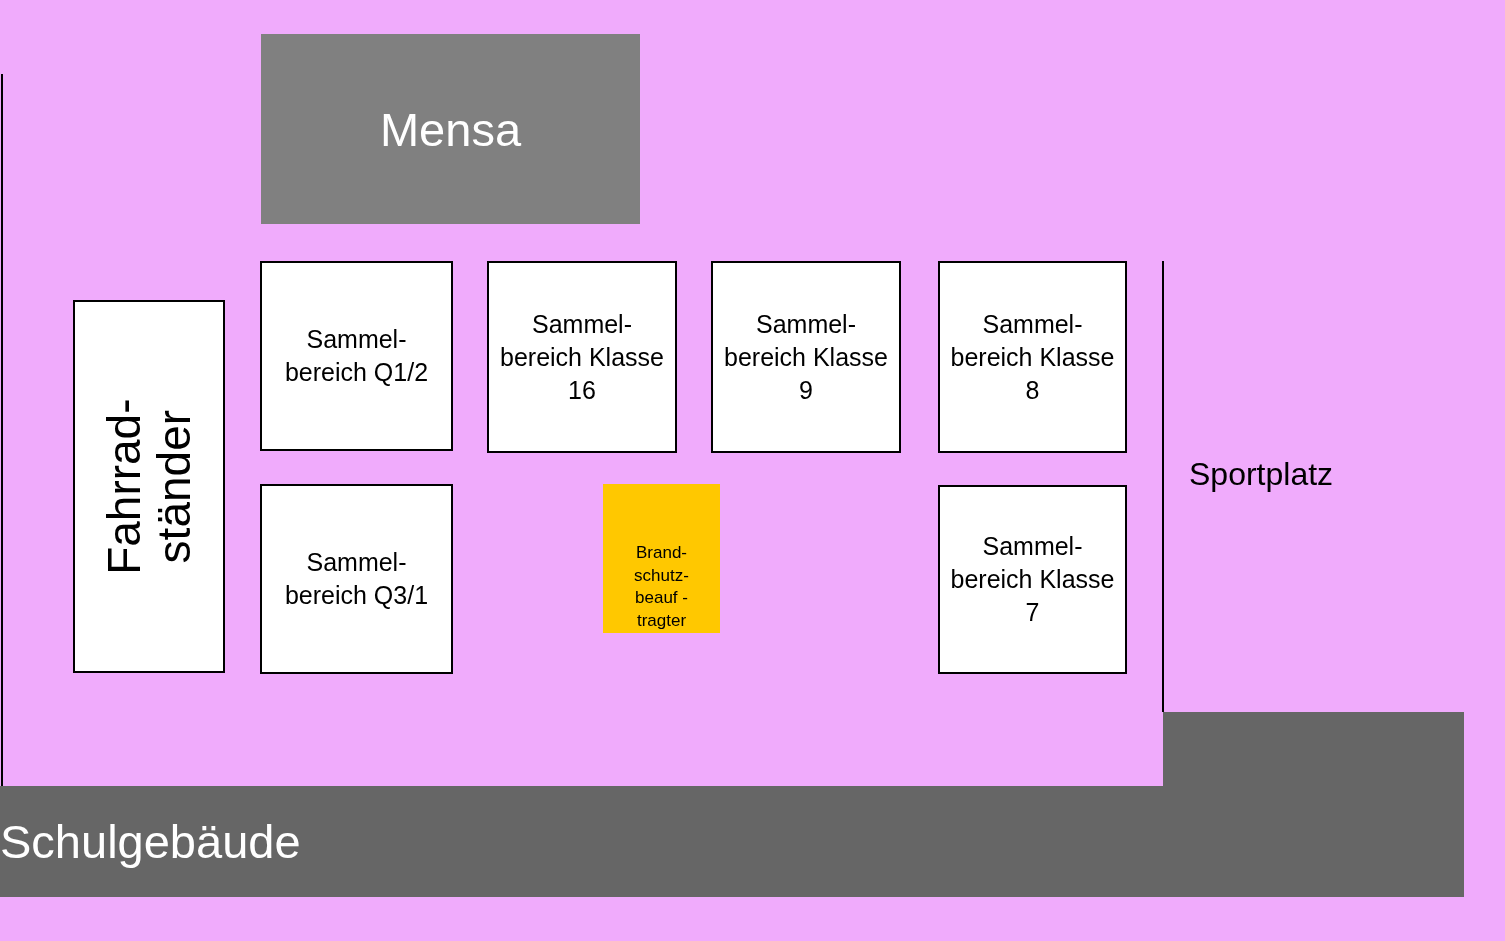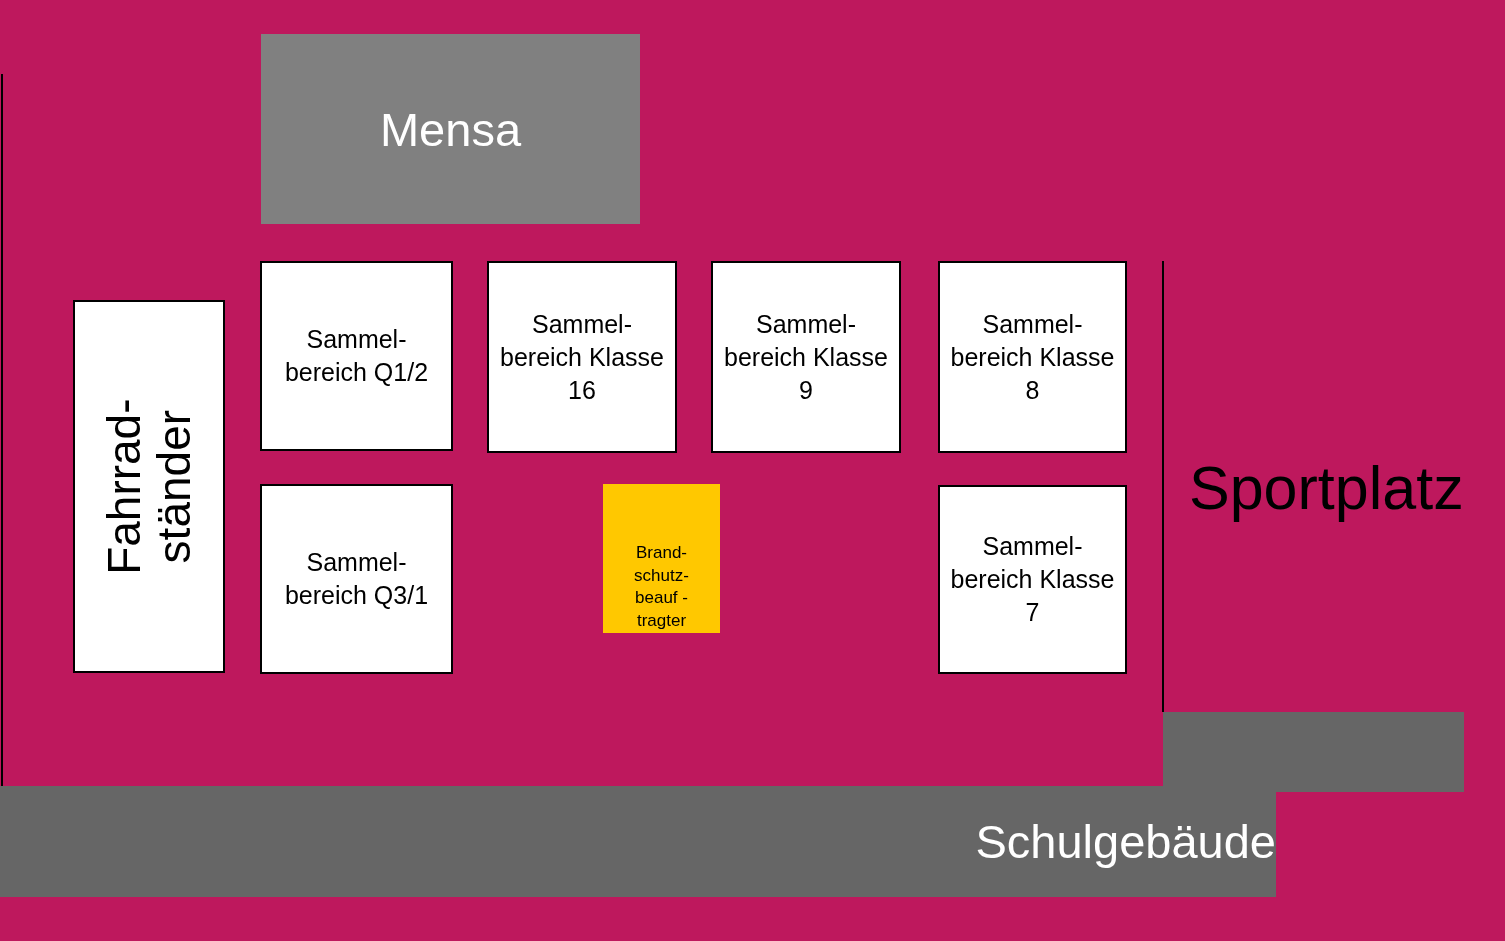--- a/index.html
+++ b/index.html
@@ -7,21 +7,21 @@
     padding: 0;
     background: #ffffff;
   }
   body {
     font-family: "Liberation Sans", sans-serif;
   }
   #canvas {
     position: relative;
     width: 1505px;
     height: 941px;
-    background: #be185d;
+    background: #f0abfc;
     overflow: hidden;
   }
   .zone {
     position: absolute;
     box-sizing: border-box;
   }
   
   .block-mensa {
     left: 261px;
     top: 34px;
@@ -34,26 +34,26 @@
   }
   .block-mensa .label {
     color: #ffffff;
     font-size: 47px;
     line-height: 1;
     letter-spacing: 0px;
   }
   .block-school {
     left: 0px;
     top: 786px;
-    width: 1276px;
+    width: 1464px;
     height: 111px;
     background: #666666;
     display: flex;
     align-items: center;
-    justify-content: flex-end;
+    justify-content: flex-start;
   }
   .block-school .label {
     color: #ffffff;
     font-size: 47px;
     line-height: 1;
   }
   .block-school-wing {
     left: 1163px;
     top: 712px;
     width: 301px;
@@ -111,21 +111,21 @@
     color: #000000;
     font-size: 17px;
     line-height: 1.34;
     text-align: center;
     padding: 0;
   }
   
   .text-sportplatz {
     left: 1189px;
     top: 458px;
-    font-size: 61px;
+    font-size: 32px;
     line-height: 1;
     color: #000000;
     white-space: nowrap;
   }
   
   .line-v {
     background: #000000;
     width: 2px;
   }
   .line-left  { left: 1px;    top: 74px;  height: 712px; }

